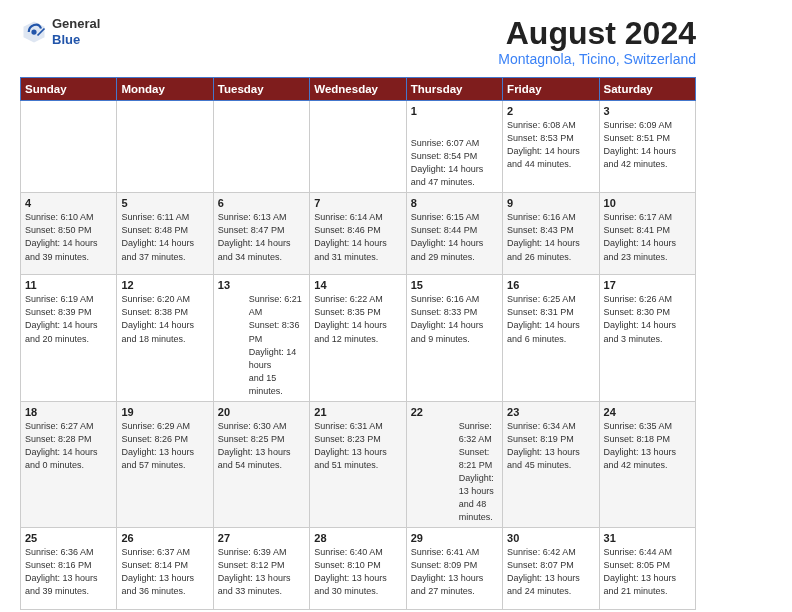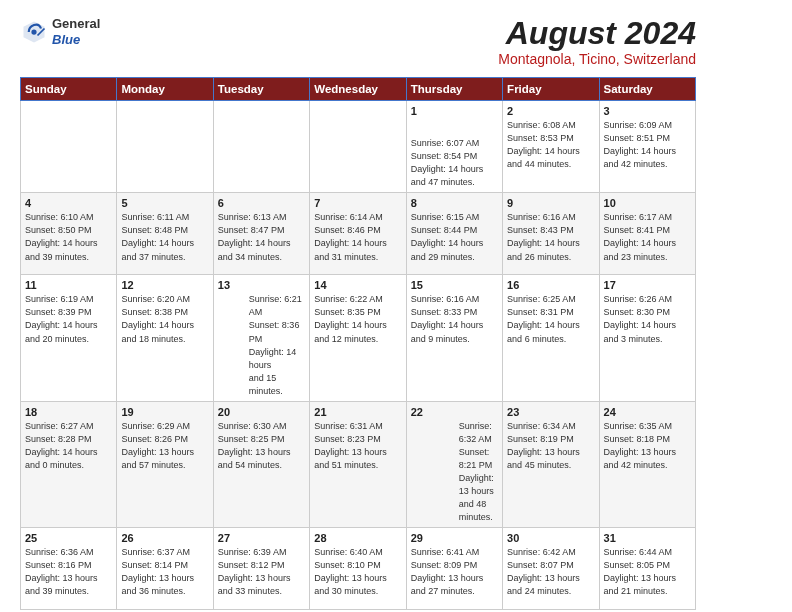--- a/index.html
+++ b/index.html
@@ -27,38 +27,37 @@
       display: flex;
       align-items: center;
       gap: 4px;
     }
     .logo-text {
       font-size: 13px;
       font-weight: bold;
       line-height: 1.2;
     }
     .logo-general { color: #333; }
-    .logo-blue { color: #2255aa; font-style: italic; }
+    .logo-blue { color: #2255aa; }
     .logo-icon {
       width: 28px;
       height: 28px;
     }
     .title-block {
       text-align: right;
     }
     .month-title {
       font-size: 32px;
       font-weight: bold;
       color: #222;
       line-height: 1.1;
-      font-style: italic;
     }
     .location-title {
       font-size: 14px;
-      color: #b91c1c;
+      color: #3b82f6;
     }
     .calendar {
       flex: 1;
       border-collapse: collapse;
       width: 100%;
       table-layout: fixed;
     }
     .calendar th {
       background-color: #7f1d1d;
       color: white;

